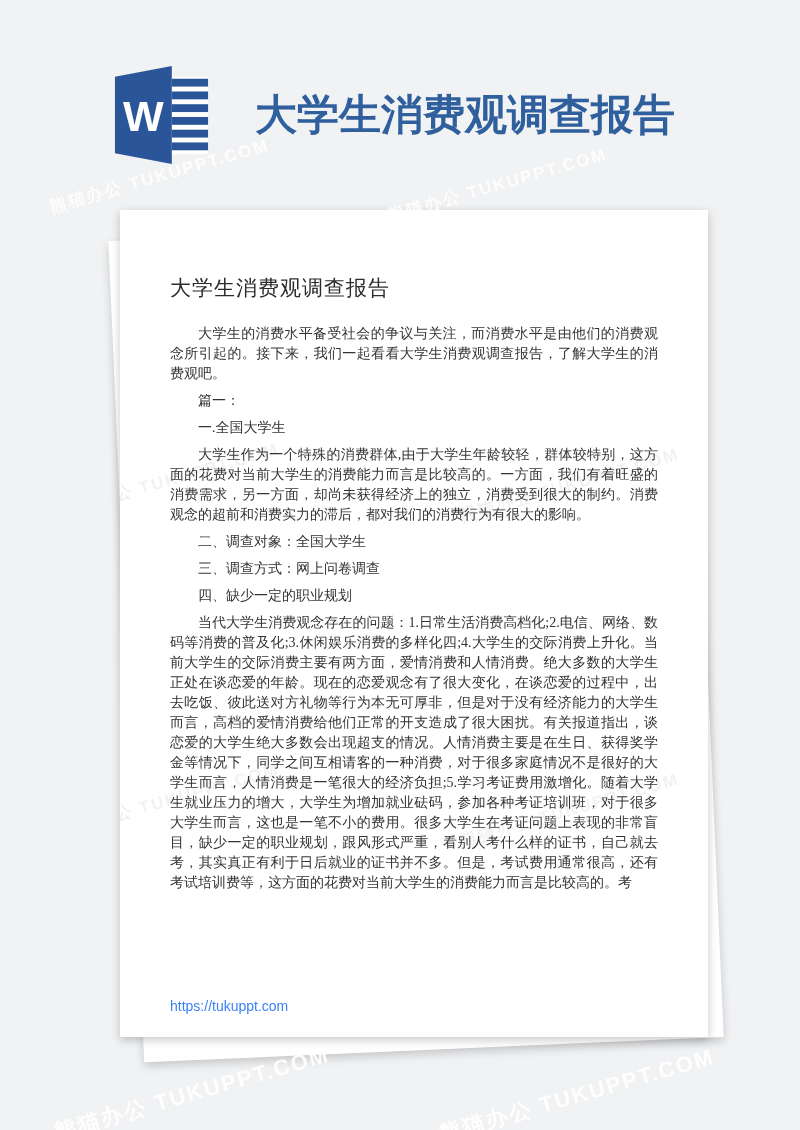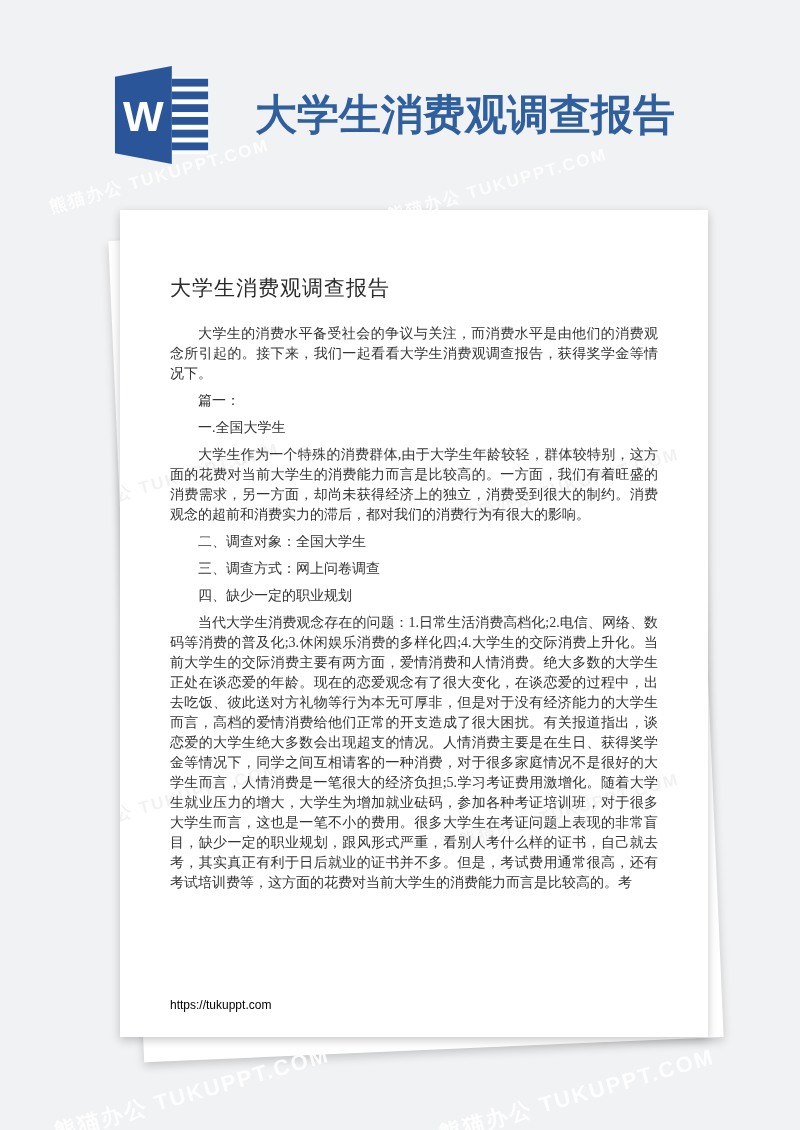--- a/index.html
+++ b/index.html
@@ -73,22 +73,22 @@
     color: #333333;
     text-indent: 2em;
     text-align: justify;
     margin-bottom: 7px;
   }
   .doc-footer {
     position: absolute;
     left: 50px;
     top: 788px;
     font-family: "Liberation Sans", "DejaVu Sans", sans-serif;
-    font-size: 12px;
-    color: #000000;
+    font-size: 14px;
+    color: #3b82f6;
     text-decoration: none;
   }
 
   
   .wm {
     position: absolute;
     white-space: nowrap;
     font-family: "Liberation Sans", "DejaVu Sans", sans-serif;
     font-weight: bold;
     letter-spacing: 2px;
@@ -140,21 +140,21 @@
 
   <div class="doc-page">
 
     <span class="wm wm-page wm-c">熊猫办公 TUKUPPT.COM</span>
     <span class="wm wm-page wm-d">熊猫办公 TUKUPPT.COM</span>
     <span class="wm wm-page wm-e">熊猫办公 TUKUPPT.COM</span>
     <span class="wm wm-page wm-f">熊猫办公 TUKUPPT.COM</span>
 
     <h2 class="doc-title">大学生消费观调查报告</h2>
 
-    <p>大学生的消费水平备受社会的争议与关注，而消费水平是由他们的消费观念所引起的。接下来，我们一起看看大学生消费观调查报告，获得奖学金等情况下。</p>
+    <p>大学生的消费水平备受社会的争议与关注，而消费水平是由他们的消费观念所引起的。接下来，我们一起看看大学生消费观调查报告，了解大学生的消费观吧。</p>
     <p>篇一：</p>
     <p>一.全国大学生</p>
     <p>大学生作为一个特殊的消费群体,由于大学生年龄较轻，群体较特别，这方面的花费对当前大学生的消费能力而言是比较高的。一方面，我们有着旺盛的消费需求，另一方面，却尚未获得经济上的独立，消费受到很大的制约。消费观念的超前和消费实力的滞后，都对我们的消费行为有很大的影响。</p>
     <p>二、调查对象：全国大学生</p>
     <p>三、调查方式：网上问卷调查</p>
     <p>四、缺少一定的职业规划</p>
     <p>当代大学生消费观念存在的问题：1.日常生活消费高档化;2.电信、网络、数码等消费的普及化;3.休闲娱乐消费的多样化四;4.大学生的交际消费上升化。当前大学生的交际消费主要有两方面，爱情消费和人情消费。绝大多数的大学生正处在谈恋爱的年龄。现在的恋爱观念有了很大变化，在谈恋爱的过程中，出去吃饭、彼此送对方礼物等行为本无可厚非，但是对于没有经济能力的大学生而言，高档的爱情消费给他们正常的开支造成了很大困扰。有关报道指出，谈恋爱的大学生绝大多数会出现超支的情况。人情消费主要是在生日、获得奖学金等情况下，同学之间互相请客的一种消费，对于很多家庭情况不是很好的大学生而言，人情消费是一笔很大的经济负担;5.学习考证费用激增化。随着大学生就业压力的增大，大学生为增加就业砝码，参加各种考证培训班，对于很多大学生而言，这也是一笔不小的费用。很多大学生在考证问题上表现的非常盲目，缺少一定的职业规划，跟风形式严重，看别人考什么样的证书，自己就去考，其实真正有利于日后就业的证书并不多。但是，考试费用通常很高，还有考试培训费等，这方面的花费对当前大学生的消费能力而言是比较高的。考</p>
 
     <a class="doc-footer">https://tukuppt.com</a>
   </div>

